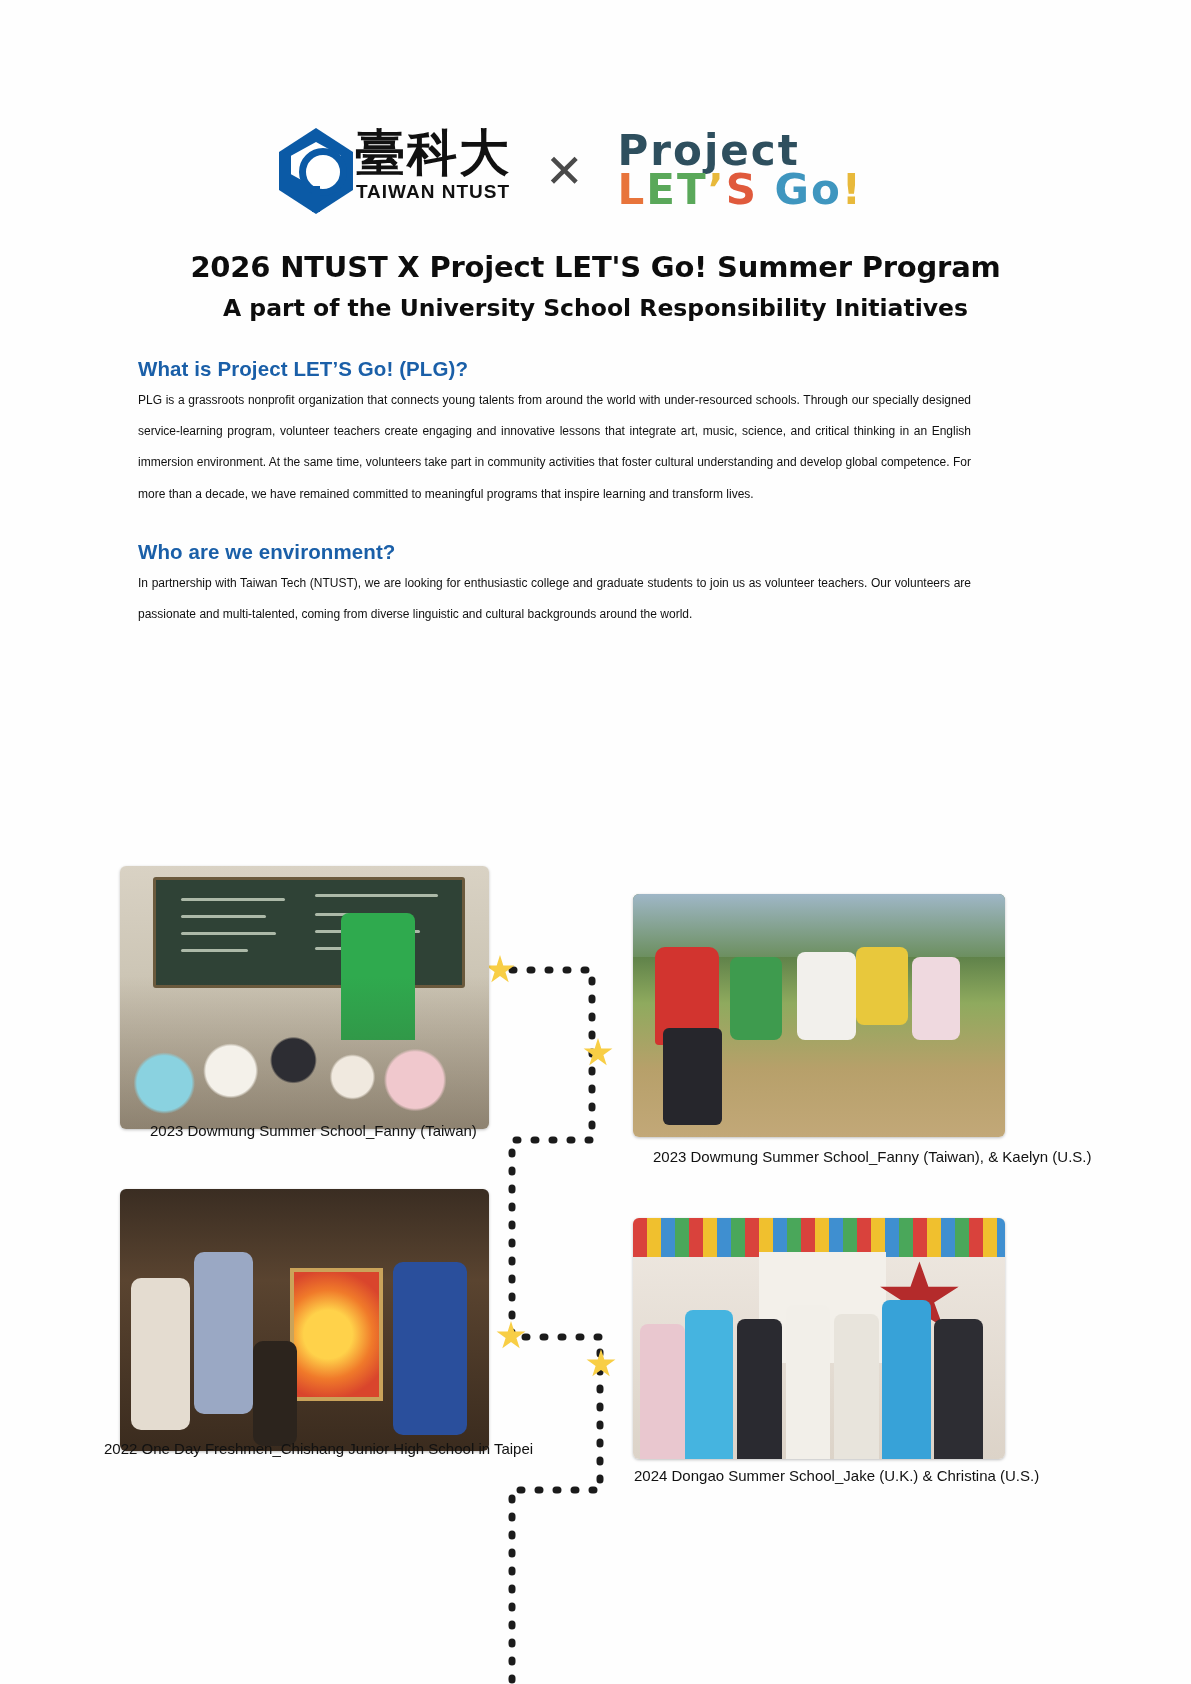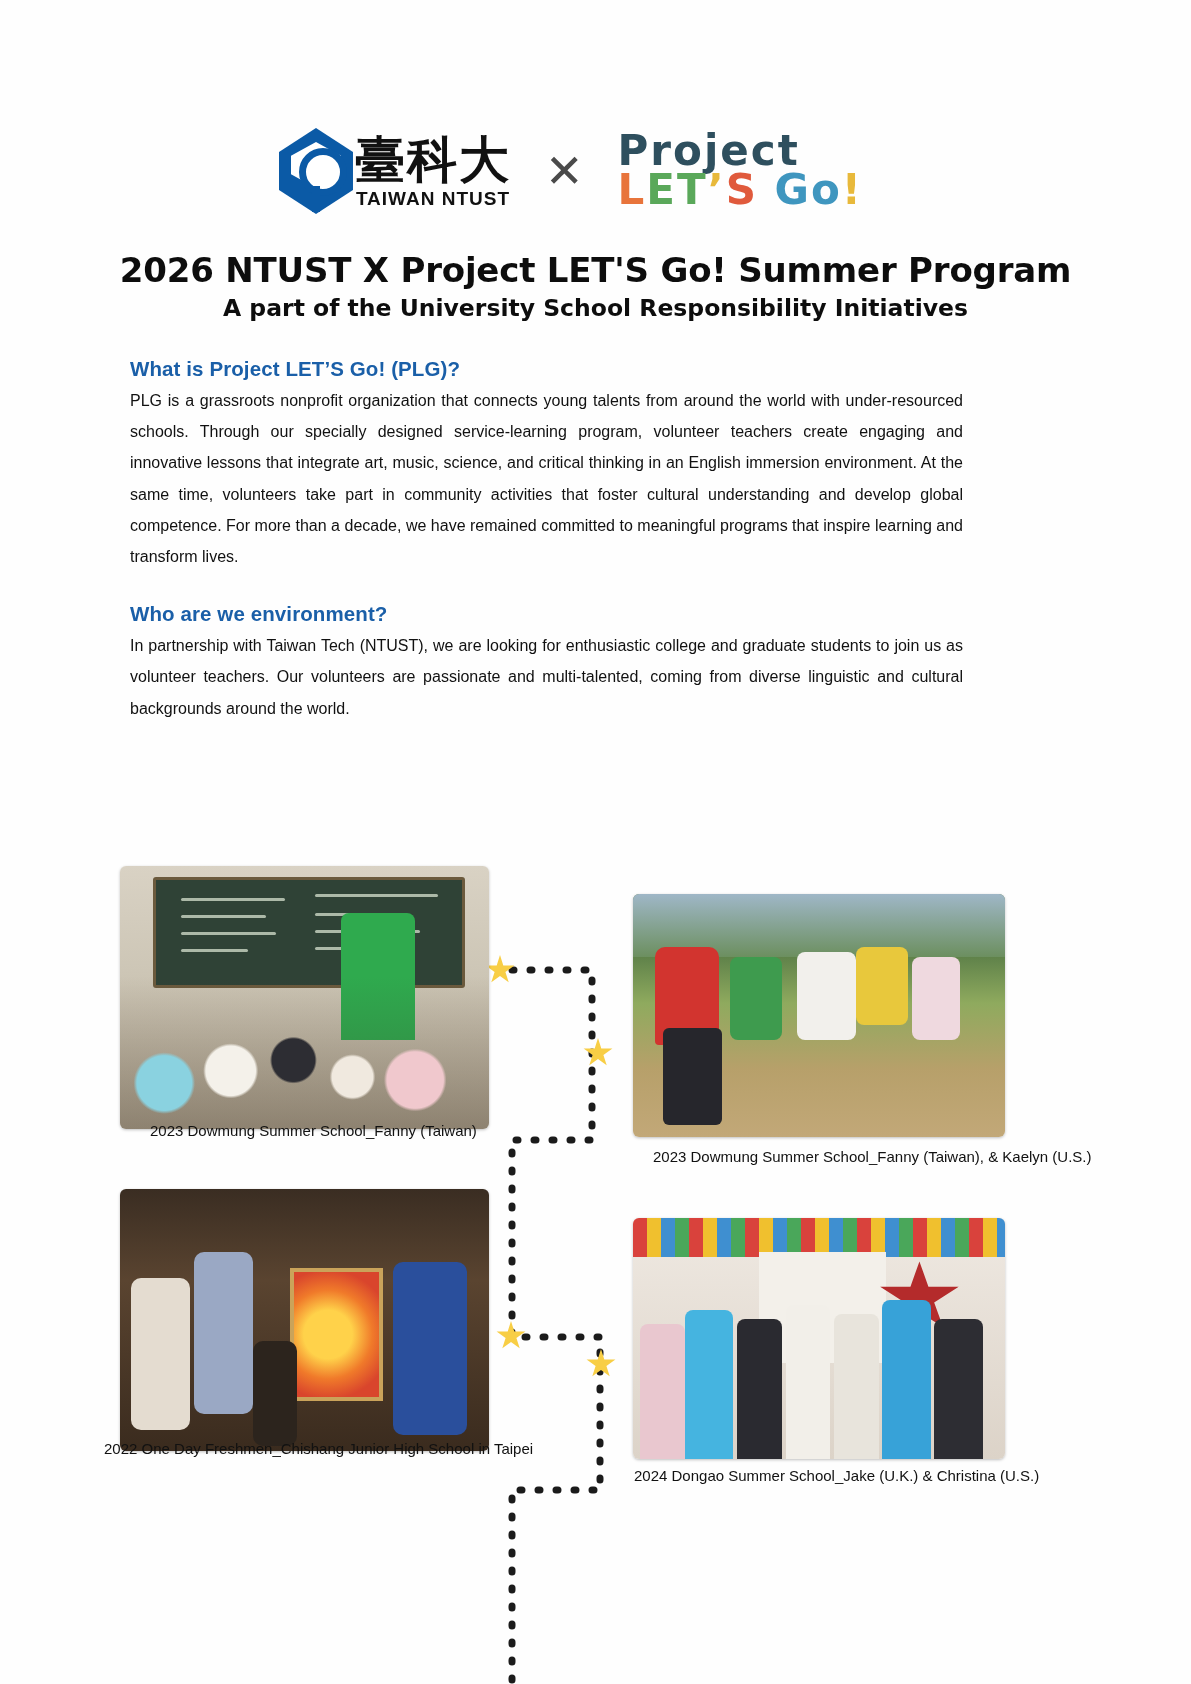--- a/index.html
+++ b/index.html
@@ -26,21 +26,20 @@
     top: 112px;
     width: 670px;
     height: 118px;
     display: flex;
     align-items: center;
     justify-content: center;
     gap: 26px;
   }
   .ntust-logo {
     display: flex;
-    align-items: center;
     gap: 2px;
   }
   .ntust-mark {
     width: 74px;
     height: 86px;
     position: relative;
   }
   .ntust-mark .outer {
     position: absolute;
     inset: 0;
@@ -115,53 +114,53 @@
   .plg-line2 span { display: inline; }
 
   
   .doc-title {
     position: absolute;
     left: 0; right: 0;
     top: 250px;
     text-align: center;
     font-family: "DejaVu Sans", sans-serif;
     font-weight: bold;
-    font-size: 34px;
+    font-size: 29px;
     color: #0d0d0d;
     letter-spacing: -0.2px;
   }
   .doc-subtitle {
     position: absolute;
     left: 0; right: 0;
     top: 294px;
     text-align: center;
     font-family: "DejaVu Sans", sans-serif;
     font-weight: bold;
     font-size: 23.5px;
     color: #0d0d0d;
   }
 
   
   .content {
     position: absolute;
-    left: 130px;
+    left: 138px;
     top: 357px;
     width: 833px;
   }
   .sec-heading {
     font-family: "Liberation Sans", sans-serif;
     font-weight: bold;
     font-size: 20.5px;
     color: #1a5fa8;
     margin: 0 0 4px 0;
     letter-spacing: 0.1px;
   }
   .body-text {
     font-family: "Liberation Sans", sans-serif;
-    font-size: 16px;
+    font-size: 12px;
     line-height: 31.2px;
     color: #111;
     text-align: justify;
     margin: 0;
   }
   .gap-a { height: 30px; }
   .gap-b { height: 24px; }
   .photo {
     position: absolute;
     border-radius: 6px;

